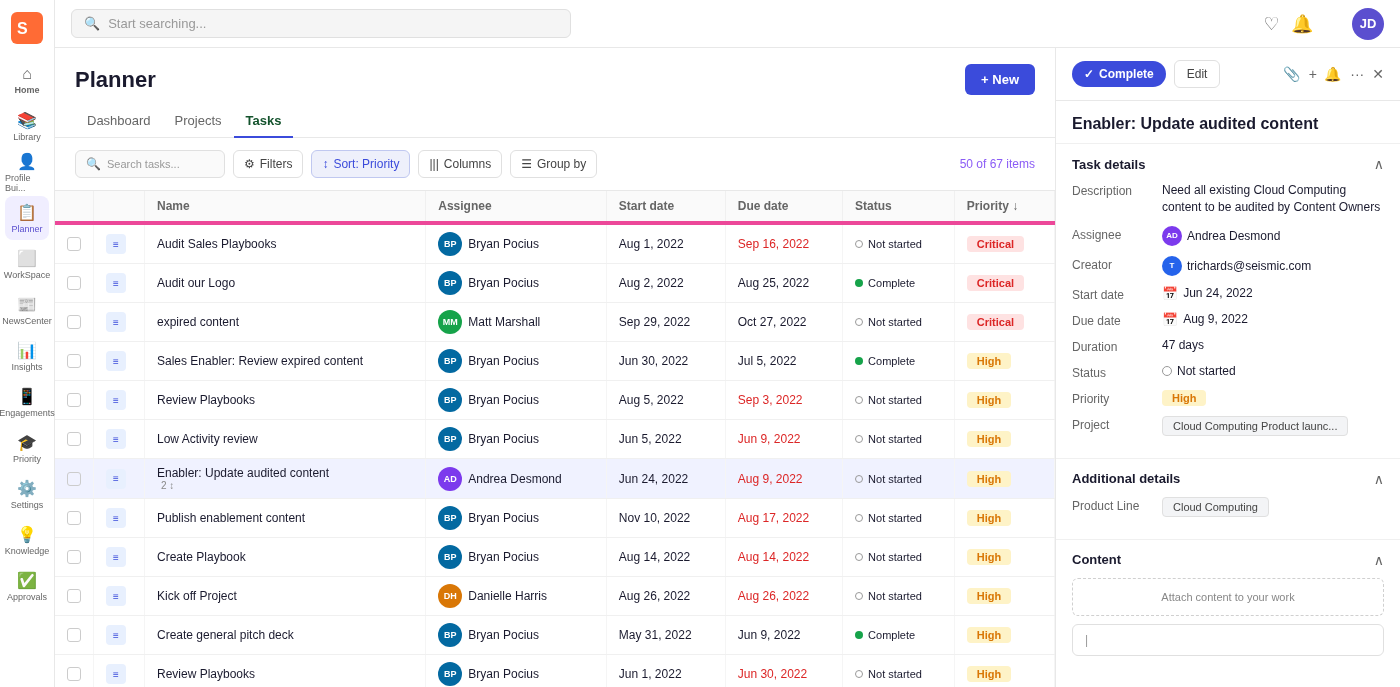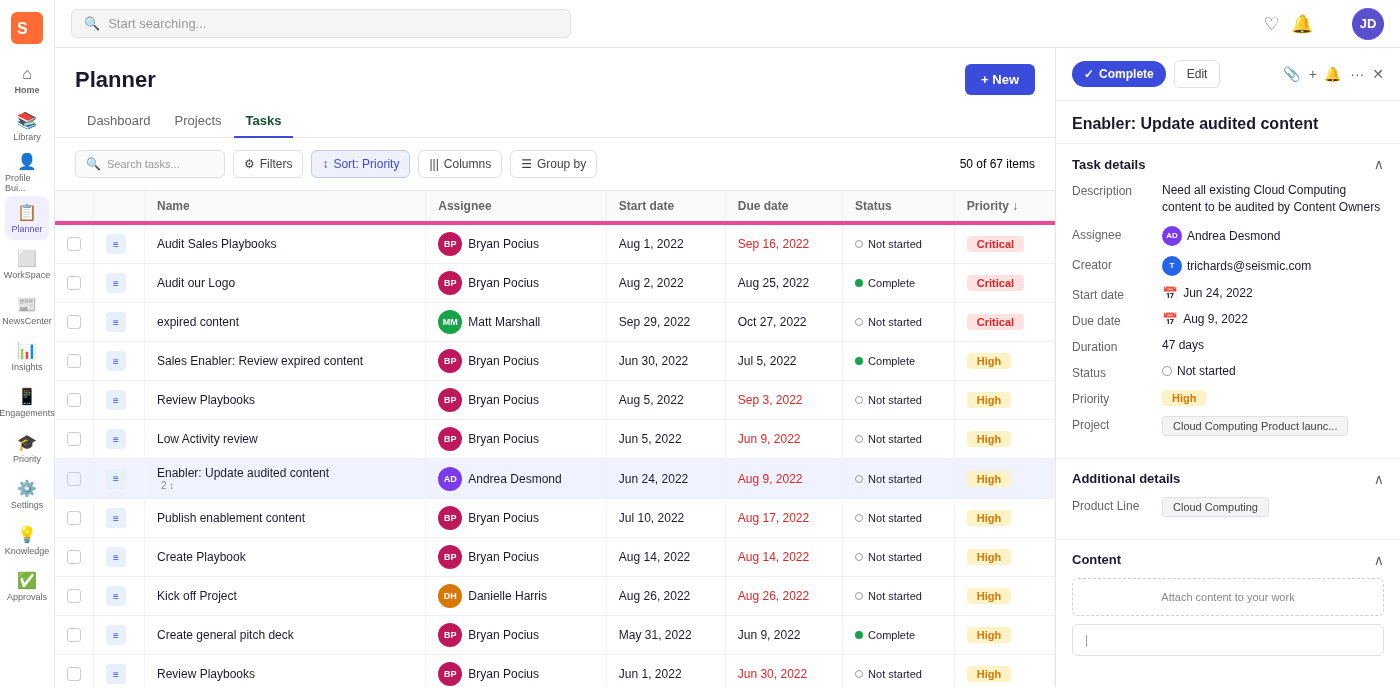--- a/index.html
+++ b/index.html
@@ -33,34 +33,34 @@
     
     .tabs { display: flex; gap: 0; padding: 10px 20px 0; border-bottom: 1px solid #e8e8e8; }
     .tab { padding: 8px 12px; font-size: 13px; cursor: pointer; color: #666; border-bottom: 2px solid transparent; margin-bottom: -1px; }
     .tab.active { color: #14532d; border-bottom-color: #3b4bdb; font-weight: 600; }
 
     
     .toolbar { display: flex; align-items: center; gap: 8px; padding: 12px 20px; border-bottom: 1px solid #e8e8e8; }
     .search-tasks { display: flex; align-items: center; gap: 6px; border: 1px solid #e0e0e0; border-radius: 6px; padding: 6px 10px; background: #fafafa; width: 150px; color: #999; font-size: 12px; }
     .toolbar-btn { display: flex; align-items: center; gap: 5px; border: 1px solid #e0e0e0; border-radius: 6px; padding: 6px 10px; background: #fff; font-size: 12px; cursor: pointer; color: #444; }
     .toolbar-btn.active-sort { background: #eef0fb; border-color: #c0c8f0; color: #3b4bdb; }
-    .items-count { margin-left: auto; font-size: 12px; color: #000000; }
+    .items-count { margin-left: auto; font-size: 12px; color: #8b5cf6; }
 
     
     .table-wrap { overflow-y: auto; flex: 1; }
     table { width: 100%; border-collapse: collapse; }
     thead tr { background: #fafafa; border-bottom: 4px solid #ec4899; }
     th { padding: 8px 12px; text-align: left; font-size: 12px; font-weight: 600; color: #666; border-right: 1px solid #f0f0f0; white-space: nowrap; }
     td { padding: 7px 12px; border-bottom: 1px solid #f0f0f0; border-right: 1px solid #f5f5f5; font-size: 12px; vertical-align: middle; }
     tr.selected-row { background: #f0f2ff; }
     .checkbox { width: 14px; height: 14px; border: 1px solid #ccc; border-radius: 3px; cursor: pointer; }
     .task-icon { width: 20px; height: 20px; background: #e8f0fe; border-radius: 4px; display: inline-flex; align-items: center; justify-content: center; font-size: 10px; color: #3b4bdb; margin-right: 6px; }
     .assignee-cell { display: flex; align-items: center; gap: 6px; }
     .assignee-avatar { width: 24px; height: 24px; border-radius: 50%; display: flex; align-items: center; justify-content: center; font-size: 9px; font-weight: 700; color: #fff; flex-shrink: 0; }
-    .av-bp { background: #be185d; }
+    .av-bp { background: #0369a1; }
     .av-mm { background: #16a34a; }
     .av-dh { background: #d97706; }
     .av-ad { background: #7c3aed; }
     .date-red { color: #dc2626; }
     .status-cell { display: flex; align-items: center; gap: 5px; font-size: 11px; }
     .status-dot { width: 8px; height: 8px; border-radius: 50%; }
     .dot-complete { background: #16a34a; }
     .dot-not-started { border: 1px solid #999; background: transparent; }
     .priority-badge { padding: 2px 10px; border-radius: 4px; font-size: 11px; font-weight: 600; }
     .p-critical { background: #fee2e2; color: #dc2626; }
@@ -409,21 +409,21 @@
     <td><div class="task-icon">≡</div></td>
     <td style="min-width:180px;">
       <span>Publish enablement content</span>
     </td>
     <td>
       <div class="assignee-cell">
         <div class="assignee-avatar av-bp">BP</div>
         <span>Bryan Pocius</span>
       </div>
     </td>
-    <td>Jul 10, 2022</td>
+    <td>Nov 10, 2022</td>
     <td class="date-red">Aug 17, 2022</td>
     <td>
       <div class="status-cell">
                     <span class="status-dot dot-not-started" style="border:1px solid #999;border-radius:50%;width:8px;height:8px;display:inline-block;"></span>
                     <span>Not started</span>
                   </div>
     </td>
     <td>
       <span class="priority-badge p-high">High</span>
     </td>

